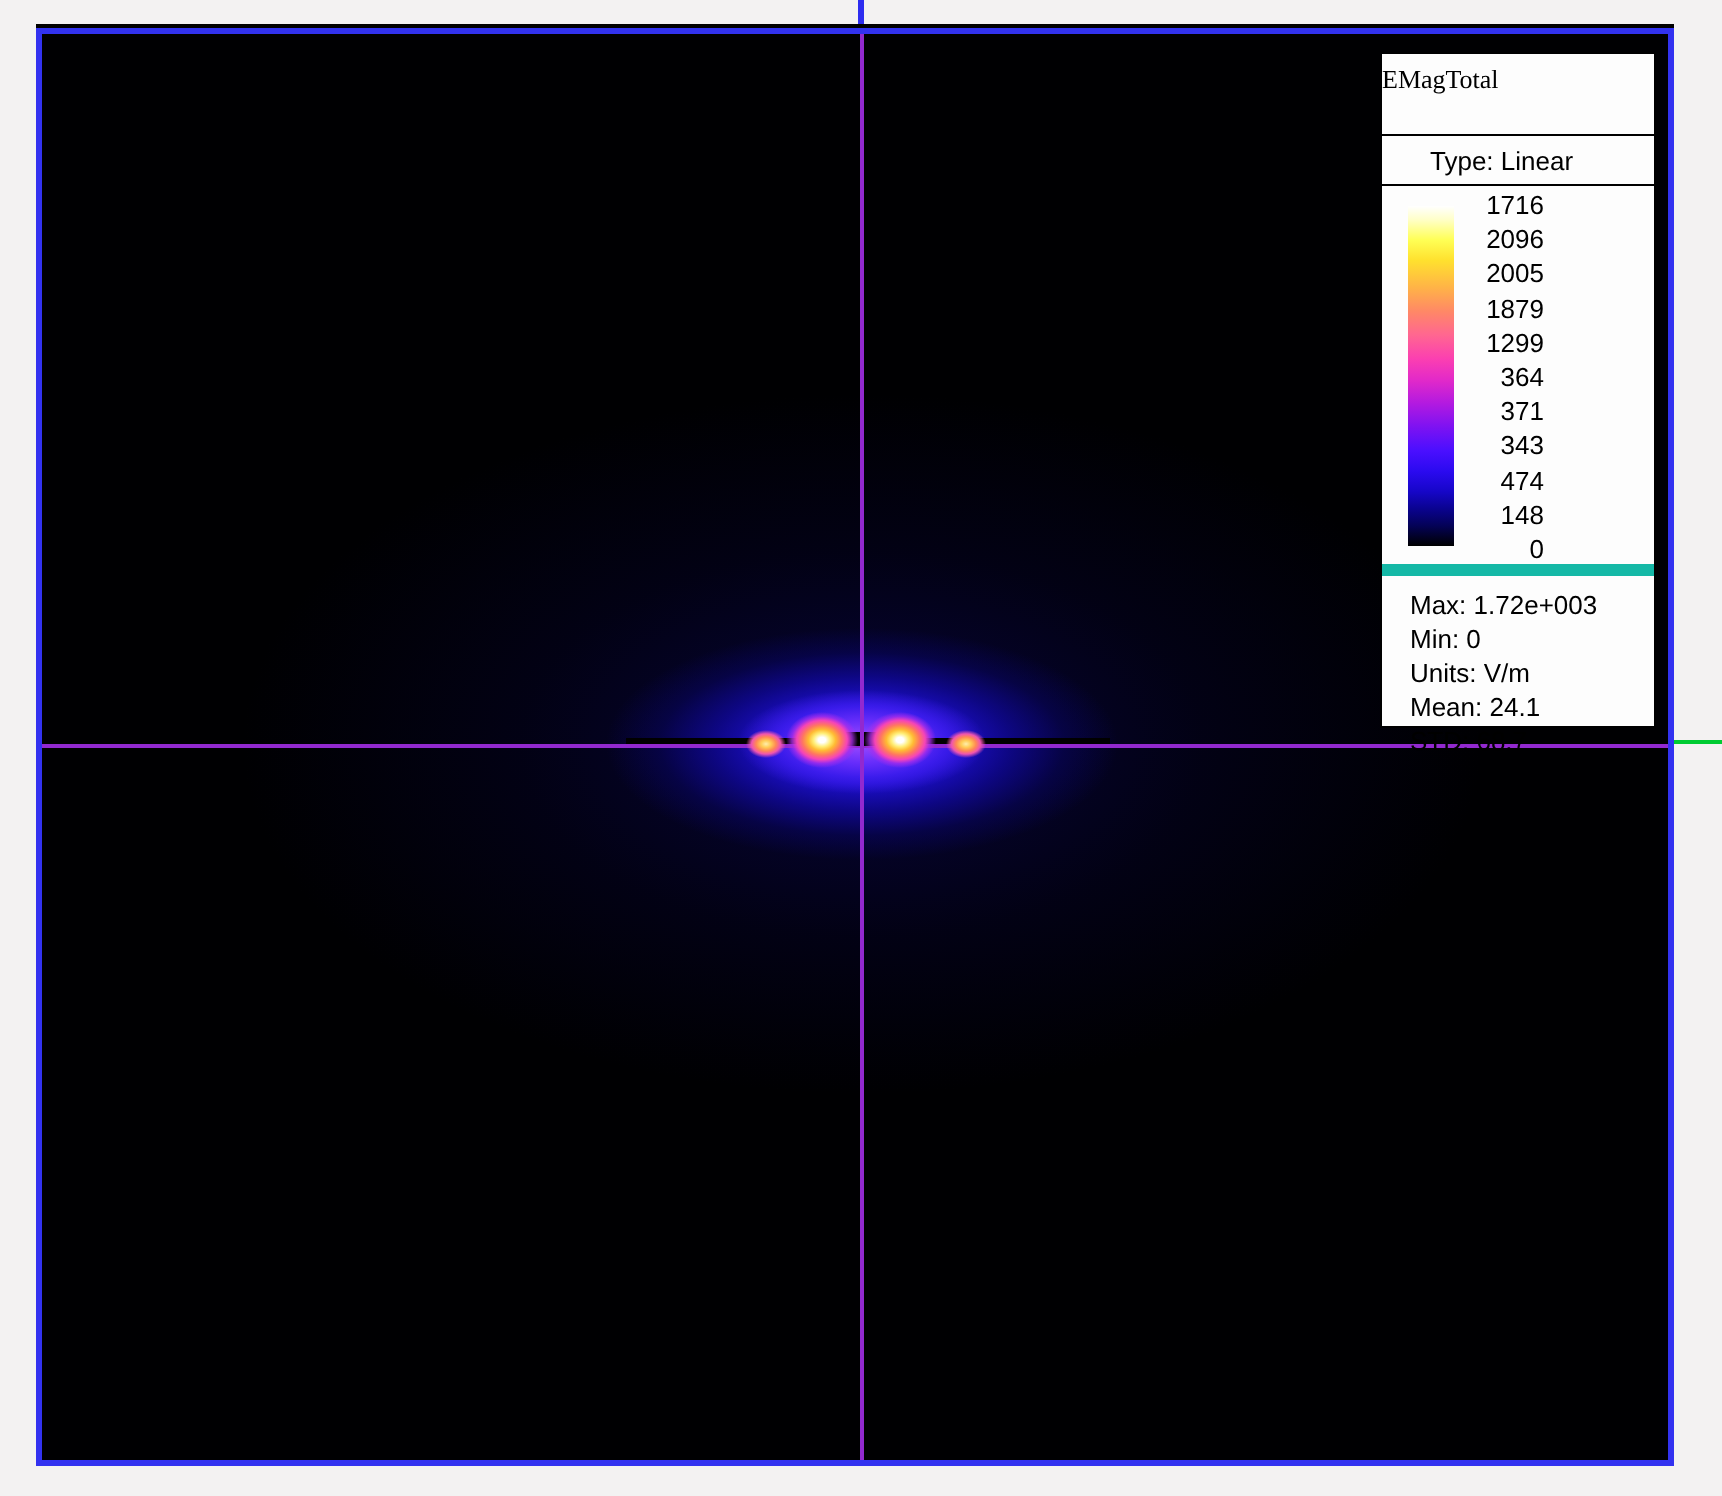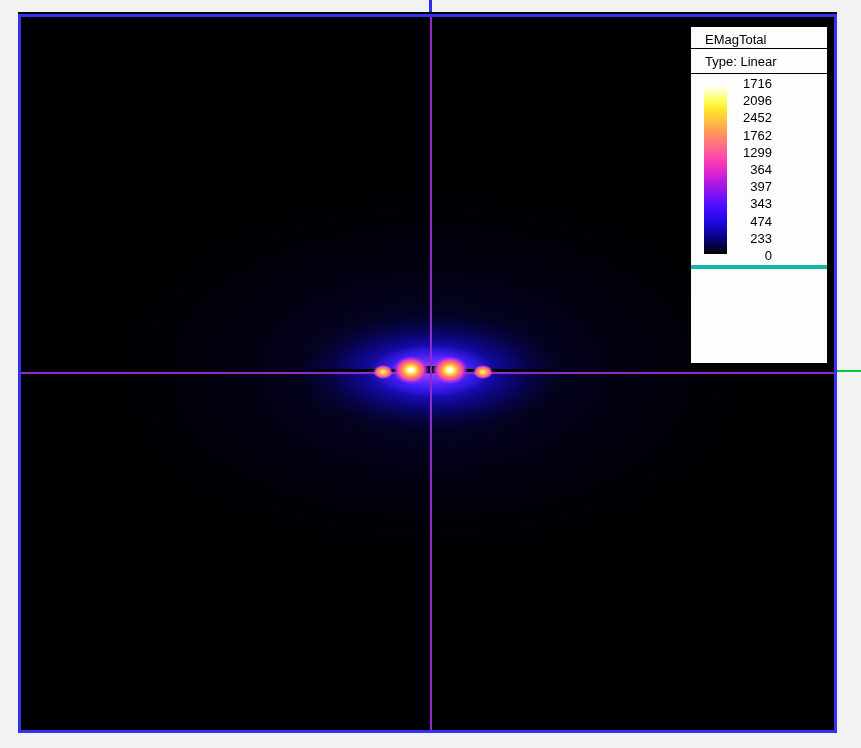--- a/index.html
+++ b/index.html
@@ -43,23 +43,23 @@
     background:radial-gradient(closest-side, #ffeeaa 0%, #ffcc55 25%, #ff8855 50%, #f055b0 72%, rgba(160,50,220,0) 100%);
   }
   .hs-main-left  { left:372px; top:339px; }
   .hs-main-right { left:411px; top:339px; }
   .hs-small-left  { left:352px; top:348px; }
   .hs-small-right { left:452px; top:348px; }
 
   
   .legend { position:absolute; left:690px; top:26px; width:138px; height:338px;
             background:#fdfdfd; border:1px solid #000; font-size:13px; color:#000; }
-  .legend-title { height:22px; line-height:25px; padding-left:14px; border-bottom:1px solid #000; }
-  .legend-type  { height:25px; line-height:25px; padding-left:14px; border-bottom:1px solid #000; }
-  .legend-scale { position:relative; height:195px; border-bottom:4px solid #14b8a6; }
+  .legend-title { height:41px; line-height:25px; padding-left:0; border-bottom:1px solid #000;font-family:Liberation Serif, serif; }
+  .legend-type  { height:25px; line-height:25px; padding-left:24px; border-bottom:1px solid #000; }
+  .legend-scale { position:relative; height:195px; border-bottom:6px solid #14b8a6; }
   .colorbar { position:absolute; left:13px; top:10px; width:23px; height:170px;
     background:linear-gradient(to bottom,
       #ffffff 0%, #ffffc8 4%, #ffff55 10%, #ffe12e 16%, #ffb347 24%, #ff8866 31%,
       #ff6691 38%, #fb3fb1 45%, #e32ac8 51%, #b31ae0 58%, #7d12f2 65%, #4a0fff 72%,
       #2b0af0 78%, #1606c8 84%, #0a0390 89%, #040257 94%, #000000 100%);
   }
   .ticks { position:absolute; left:36px; top:3px; width:45px; height:185px;
            display:flex; flex-direction:column; justify-content:space-between; align-items:flex-end; }
   .tick { height:13px; line-height:13px; }
   .legend-stats { padding:6px 0 0 14px; line-height:17px; }
@@ -87,26 +87,33 @@
   <div class="axis-stub-right"></div>
 
   <div class="legend">
     <div class="legend-title">EMagTotal</div>
     <div class="legend-type">Type: Linear</div>
     <div class="legend-scale">
       <div class="colorbar"></div>
       <div class="ticks">
           <div class="tick">1716</div>
           <div class="tick">2096</div>
-          <div class="tick">2452</div>
-          <div class="tick">1762</div>
+          <div class="tick">2005</div>
+          <div class="tick">1879</div>
           <div class="tick">1299</div>
           <div class="tick">364</div>
-          <div class="tick">397</div>
+          <div class="tick">371</div>
           <div class="tick">343</div>
           <div class="tick">474</div>
-          <div class="tick">233</div>
+          <div class="tick">148</div>
           <div class="tick">0</div>
         </div>
     </div>
+    <div class="legend-stats">
+        <div class="stat-line">Max: 1.72e+003</div>
+        <div class="stat-line">Min: 0</div>
+        <div class="stat-line">Units: V/m</div>
+        <div class="stat-line">Mean: 24.1</div>
+        <div class="stat-line">STD: 68.7</div>
+      </div>
   </div>
 
 </div>
 
 </body></html>

